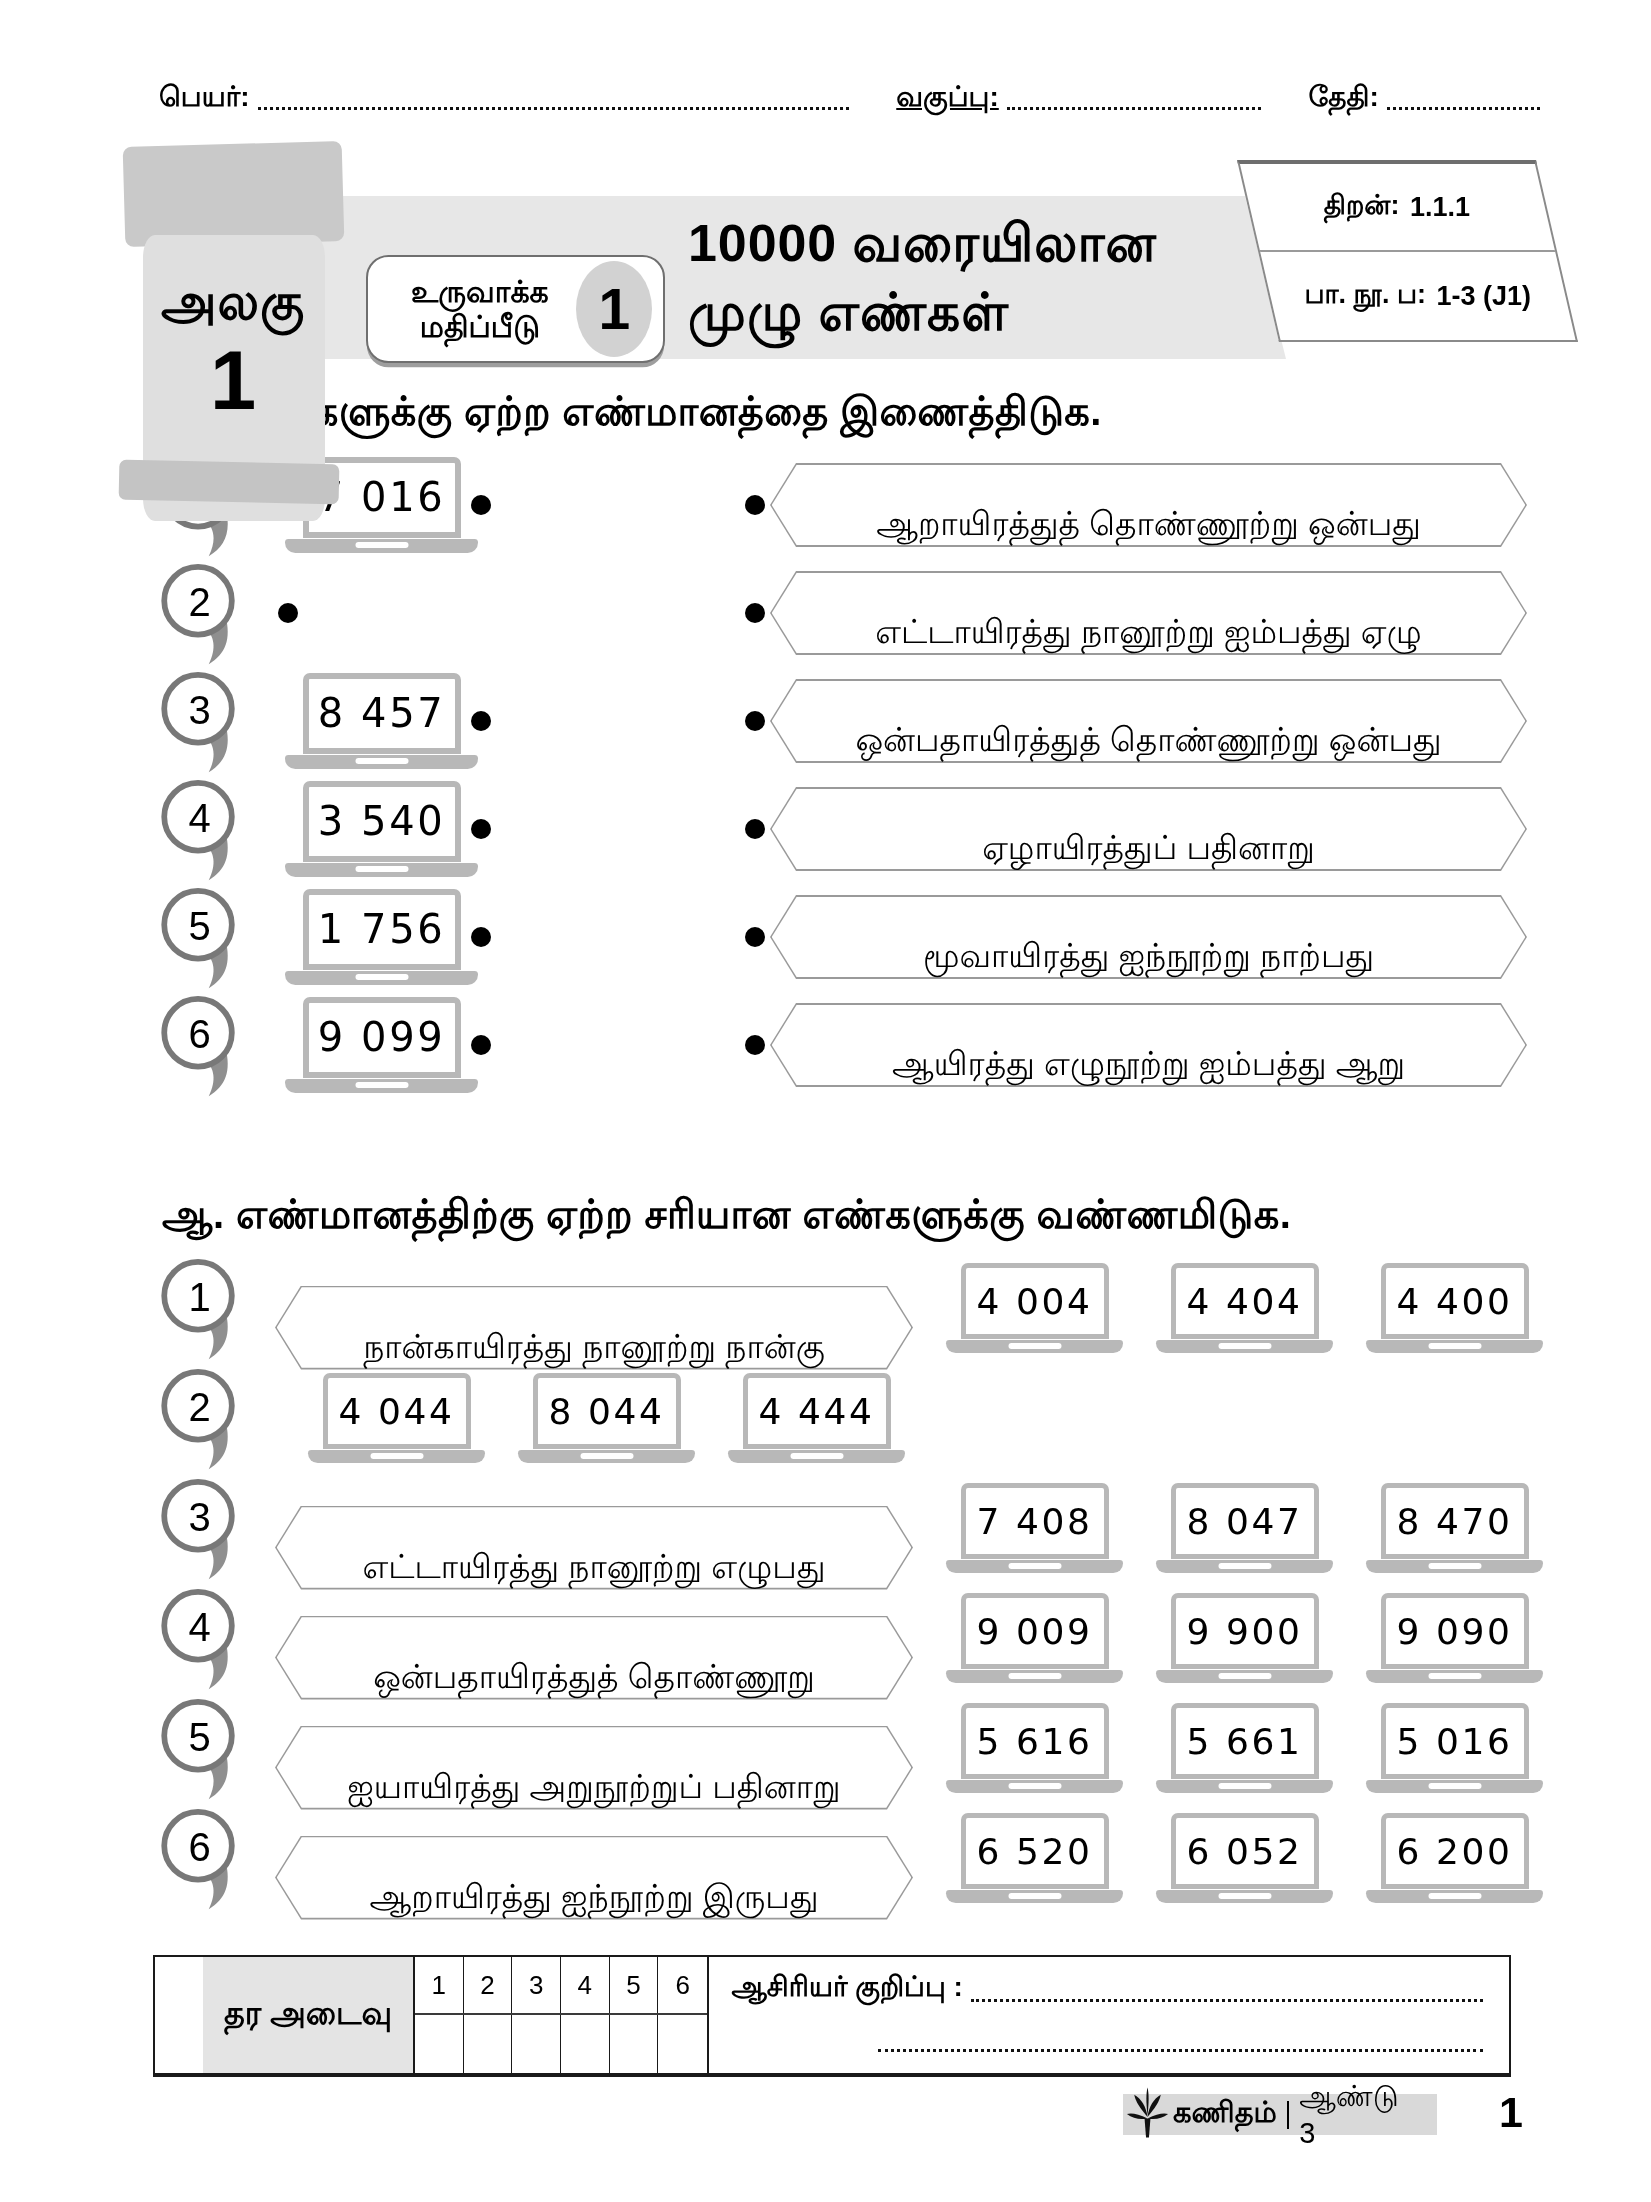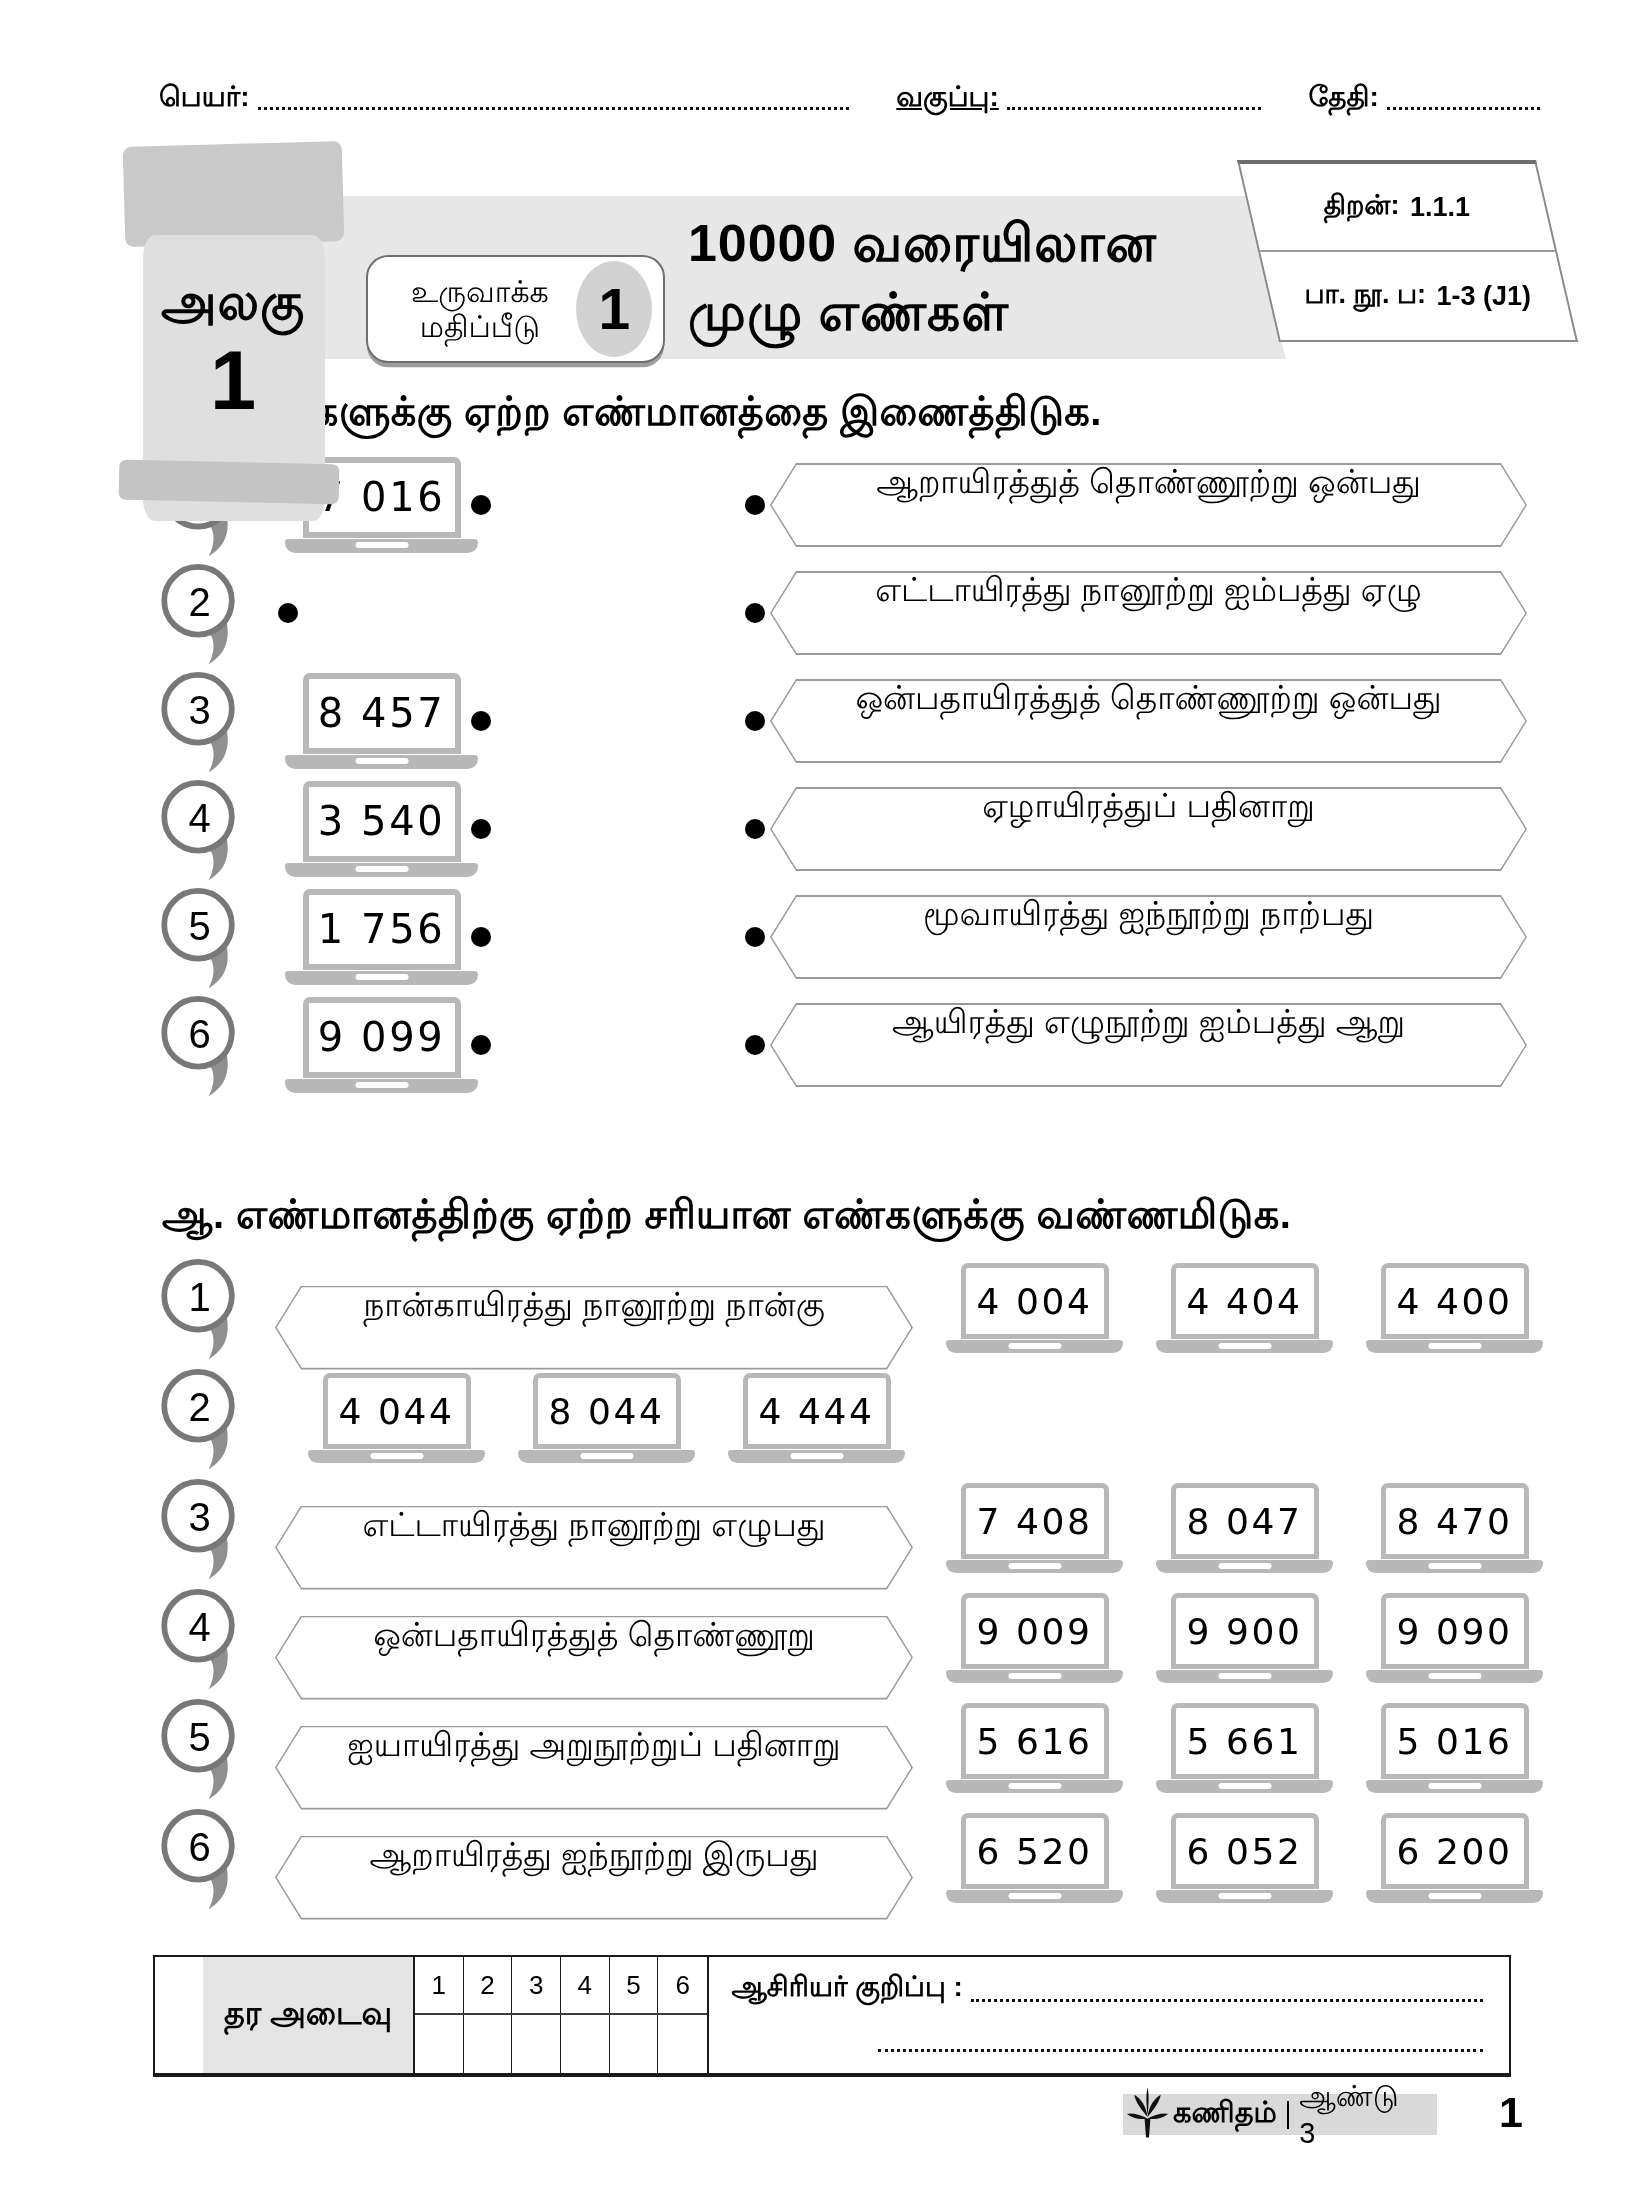--- a/index.html
+++ b/index.html
@@ -20,21 +20,21 @@
   .scroll-badge { position:absolute; left:129px; top:142px; width:208px; height:366px; z-index:3; }
   .scroll-top    { position:absolute; left:-5.2px; top:1.7px; width:219px; height:100px; background:#c9c9c9; border-radius:8.6px; transform:rotate(-1.6deg); }
   .scroll-body   { position:absolute; left:13.8px; top:93px; width:182px; height:286px; background:#dfdfdf; border-radius:12px/22.4px; }
   .scroll-bottom { position:absolute; left:-10.3px; top:320px; width:220px; height:40px; background:#c4c4c4; border-radius:6.9px; transform:rotate(1.2deg); }
   .unit-label { position:absolute; left:0; top:131px; width:100%; text-align:center; font-size:50px; font-weight:800; letter-spacing:0.9px; }
   .unit-num   { position:absolute; left:0; top:191px; width:100%; text-align:center; font-size:83px; font-weight:700; }
 
   .assess-box { position:absolute; left:366px; top:255px; width:299px; height:108px; z-index:2; background:#fff;
                 border:2.6px solid #6f6f6f; border-radius:22.4px; box-shadow:0 5.2px 0 -0.9px #9e9e9e;
                 display:flex; align-items:center; padding:0 10.3px 0 22.4px; }
-  .assess-label { width:179px; font-size:30px; font-weight:400; line-height:1.18; text-align:center; }
+  .assess-label { width:179px; font-size:30px; font-weight:700; line-height:1.18; text-align:center; }
   .assess-num   { width:76px; height:96px; margin-left:6.9px; background:#d2d2d2; border-radius:50%;
                   display:flex; align-items:center; justify-content:center; font-size:57px; font-weight:700; }
 
   .main-title { position:absolute; left:688px; top:209px; width:559px; z-index:2; font-size:52px; font-weight:800; line-height:1.33; letter-spacing:0.9px; }
 
   .skill-box { position:absolute; left:1258px; top:160px; width:299px; height:182px; z-index:1;
                transform:skewX(13deg); background:#fff; border:2.6px solid #8a8a8a; border-top:4.3px solid #6e6e6e; }
   .skill-row { height:50%; display:flex; align-items:center; justify-content:center; gap:10.3px; font-size:27px; font-weight:700; }
   .skill-row:first-child { border-bottom:2.6px solid #9a9a9a; }
   .skill-row > span { transform:skewX(-13deg); display:inline-block; }
@@ -56,21 +56,21 @@
   .laptop-a .lap-num { font-size:40px; }
   .laptop-a .lap-base { width:193px; height:14.6px; }
 
   .laptop-b { margin-left:33px; }
   .laptop-b .lap-screen { width:148px; height:76px; border-width:5.2px; }
   .laptop-b .lap-num { font-size:36px; }
   .laptop-b .lap-base { width:177px; height:13px; }
 
   .dot { width:20px; height:20px; border-radius:50%; background:#000; flex:0 0 auto; }
 
-  .hexa { position:relative; display:flex; align-items:flex-start; justify-content:center; flex:0 0 auto; }
+  .hexa { position:relative; display:flex; align-items:flex-end; justify-content:center; flex:0 0 auto; }
   .hexa::before { content:""; position:absolute; inset:0; background:#9a9a9a;
                   clip-path:polygon(26px 0, calc(100% - 26px) 0, 100% 50%, calc(100% - 26px) 100%, 26px 100%, 0 50%); }
   .hexa::after  { content:""; position:absolute; inset:1.7px; background:#fff;
                   clip-path:polygon(25px 0, calc(100% - 25px) 0, 100% 50%, calc(100% - 25px) 100%, 25px 100%, 0 50%); }
   .hexa > span { position:relative; z-index:1; font-size:33px; font-weight:500; text-align:center; }
 
   
   .sec-a-head { top:389px; }
   .sec-a { position:absolute; left:159px; top:451px; width:1368px; }
   .a-row { height:108px; display:flex; align-items:center; }

